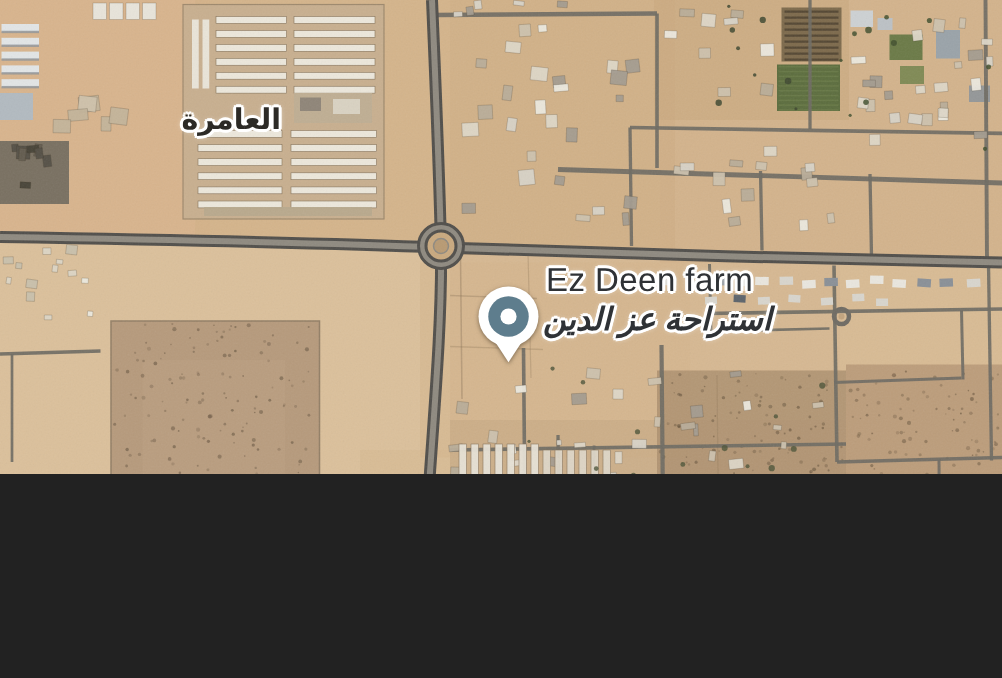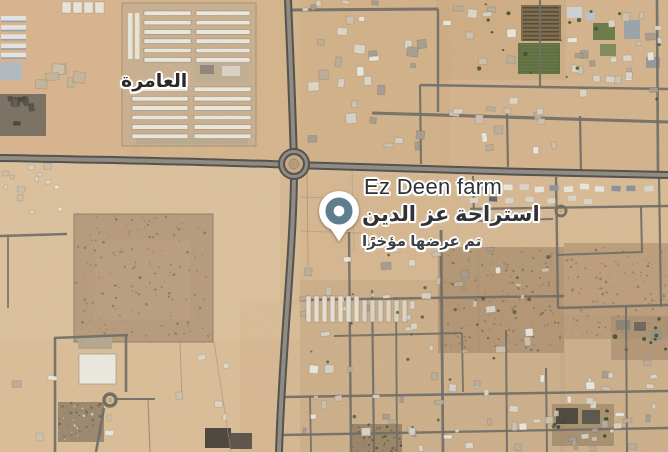--- a/index.html
+++ b/index.html
@@ -1,34 +1,34 @@
 <!DOCTYPE html>
 <html><head>
 <meta charset="utf-8">
 <title>Satellite map</title>
 <style>
   html,body{margin:0;padding:0;background:#222;}
   .viewport{
-    position:relative;width:668px;height:452px;overflow:hidden;
+    position:relative;width:668px;height:316px;overflow:hidden;
     font-family:"Liberation Sans","DejaVu Sans",sans-serif;
     user-select:none;
   }
   .viewport svg.sat{position:absolute;left:0;top:0;}
   .map-label{
     position:absolute;white-space:nowrap;line-height:1;
     color:#30333a;
     text-shadow:
       -1.5px -1.5px 0 #fff, 1.5px -1.5px 0 #fff,
       -1.5px  1.5px 0 #fff, 1.5px  1.5px 0 #fff,
       -2px 0 0 #fff, 2px 0 0 #fff, 0 -2px 0 #fff, 0 2px 0 #fff,
       0 0 4px #fff;
   }
   .region-label{left:121px;top:71px;font-size:19px;font-weight:700;color:#2c2a26;}
   .poi-en{left:364px;top:176px;font-size:22px;font-weight:400;letter-spacing:.3px;color:#2f3236;cursor:pointer;}
-  .poi-ar{left:362px;top:203px;font-size:21px;font-weight:700;color:#2f3236;cursor:pointer;}
+  .poi-ar{left:362px;top:203px;font-size:21px;font-weight:700;color:#2f3236;cursor:pointer;font-style:italic;}
   .poi-status{left:362px;top:233px;font-size:15px;font-weight:700;color:#3c3f44;}
   .pin{position:absolute;left:315px;top:189px;width:48px;height:54px;cursor:pointer;
        filter:drop-shadow(0 1.5px 1.5px rgba(40,30,15,.5));}
 </style>
 </head>
 <body>
 
 <div class="viewport">
 
   <svg class="sat" id="sat" width="668" height="452" viewBox="0 0 668 452">
@@ -1000,15 +1000,14 @@
     <svg width="48" height="54" viewBox="0 0 48 54">
       <path d="M14.5,38 L24,52.5 L33.5,38 Z" fill="#ffffff"></path>
       <circle cx="24" cy="22" r="20" fill="#ffffff"></circle>
       <circle cx="24" cy="22" r="13.5" fill="#5e7d8d"></circle>
       <circle cx="24" cy="22" r="5.4" fill="#ffffff"></circle>
     </svg>
   </div>
 
   <div class="map-label poi-en">Ez Deen farm</div>
   <div class="map-label poi-ar">استراحة عز الدين</div>
-  <div class="map-label poi-status">تم عرضها مؤخرًا</div>
 
 </div>
 
 </body></html>

